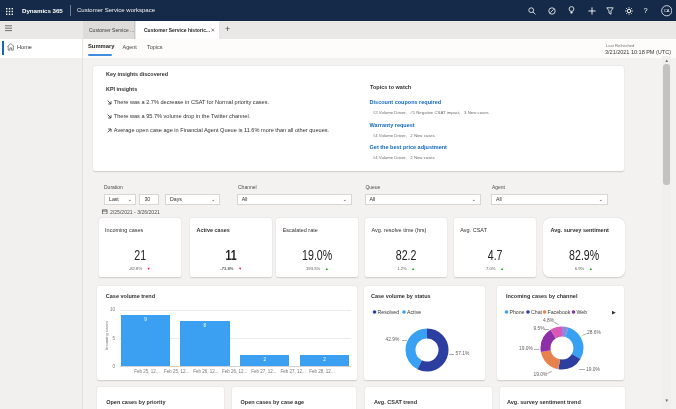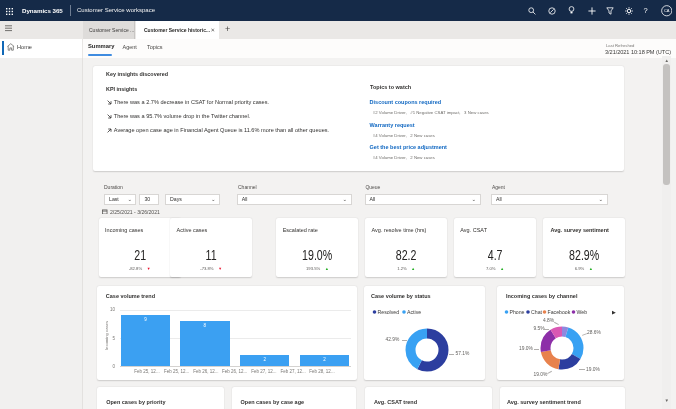--- a/index.html
+++ b/index.html
@@ -190,41 +190,41 @@
     <rect x="0.5" y="1" width="5" height="4.5" fill="none" stroke="#514f4d" stroke-width="0.8"></rect>
     <line x1="0.5" y1="2.3" x2="5.5" y2="2.3" stroke="#514f4d" stroke-width="0.8"></line>
   </svg>
   <div class="abs fdate" style="left:110px;top:208.8px;">2/25/2021 - 3/26/2021</div>
 
   <div class="kcard" style="left:98.6px;">
     <div class="ktitle">Incoming cases</div>
     <div class="kval">21</div>
     <div class="kdelta">-82.8% &nbsp;&nbsp;&nbsp;<span class="tri" style="color:#e8112d;">▼</span></div>
   </div>
-  <div class="kcard" style="left:170px;">
+  <div class="kcard" style="left:190px;font-weight:bold;">
     <div class="ktitle">Active cases</div>
     <div class="kval">11</div>
     <div class="kdelta">-73.8% &nbsp;&nbsp;&nbsp;<span class="tri" style="color:#e8112d;">▼</span></div>
   </div>
   <div class="kcard" style="left:276.2px;">
     <div class="ktitle">Escalated rate</div>
     <div class="kval">19.0%</div>
     <div class="kdelta">193.5% &nbsp;&nbsp;&nbsp;<span class="tri" style="color:#1aab1a;">▲</span></div>
   </div>
   <div class="kcard" style="left:365px;">
     <div class="ktitle">Avg. resolve time (hrs)</div>
     <div class="kval">82.2</div>
     <div class="kdelta">1.2% &nbsp;&nbsp;&nbsp;<span class="tri" style="color:#1aab1a;">▲</span></div>
   </div>
   <div class="kcard" style="left:453.8px;">
     <div class="ktitle">Avg. CSAT</div>
     <div class="kval">4.7</div>
     <div class="kdelta">7.0% &nbsp;&nbsp;&nbsp;<span class="tri" style="color:#1aab1a;">▲</span></div>
   </div>
-  <div class="kcard" style="left:542.6px;">
+  <div class="kcard" style="left:542.6px;border-radius:7px;">
     <div class="ktitle" style="font-weight:bold;left:7.8px;">Avg. survey sentiment</div>
     <div class="kval">82.9%</div>
     <div class="kdelta">6.9% &nbsp;&nbsp;&nbsp;<span class="tri" style="color:#1aab1a;">▲</span></div>
   </div>
 
   <div class="abs card" style="left:97px;top:286px;width:260.4px;height:94px;"></div>
   <div class="abs ctitle" style="left:105.8px;top:292.5px;">Case volume trend</div>
   <div class="abs axis" style="left:91px;top:333px;width:30px;text-align:center;transform:rotate(-90deg);font-size:4.2px;">Incoming cases</div>
   <div class="abs axis" style="left:103px;top:307.2px;width:12px;text-align:right;">10</div>
   <div class="abs axis" style="left:103px;top:335.7px;width:12px;text-align:right;">5</div>

